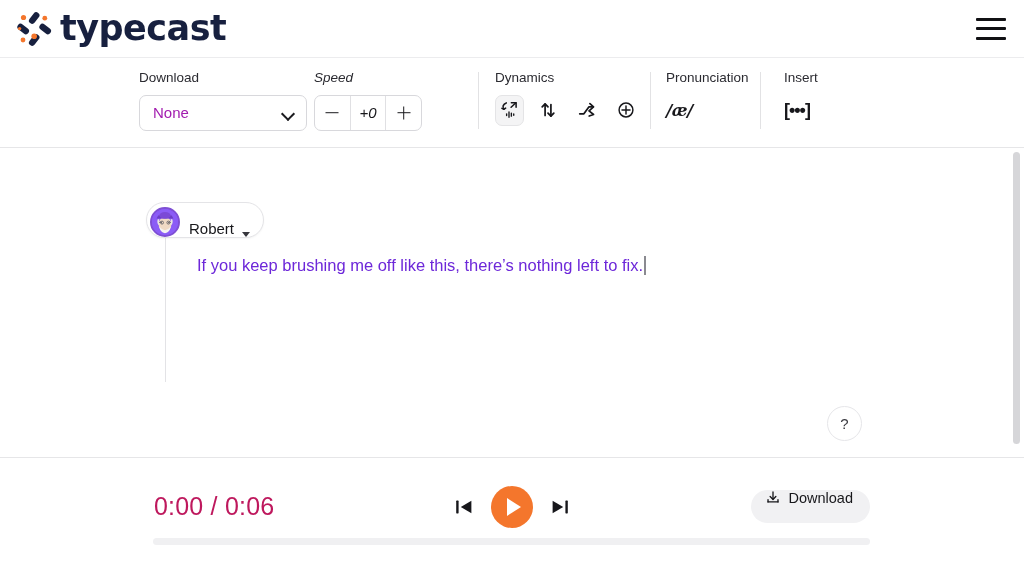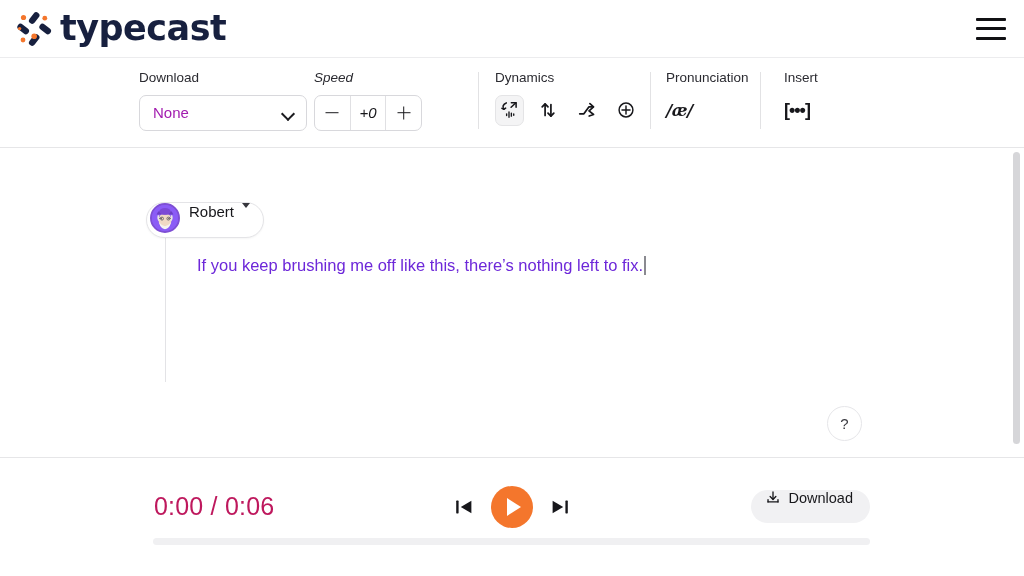--- a/index.html
+++ b/index.html
@@ -232,21 +232,21 @@
     box-sizing: border-box;
     overflow: hidden;
   }
   .block {
     position: absolute;
     left: 146px;
     top: 54px;
   }
   .speaker-chip {
     display: inline-flex;
-    align-items: flex-start;
+    align-items: flex-end;
     height: 36px;
     border: 1px solid #e4e4e7;
     border-radius: 18px;
     background: #fff;
     padding: 0 13px 0 3px;
     box-sizing: border-box;
     cursor: pointer;
     position: relative;
     z-index: 2;
     box-shadow: 0 1px 2px rgba(0,0,0,0.04);

